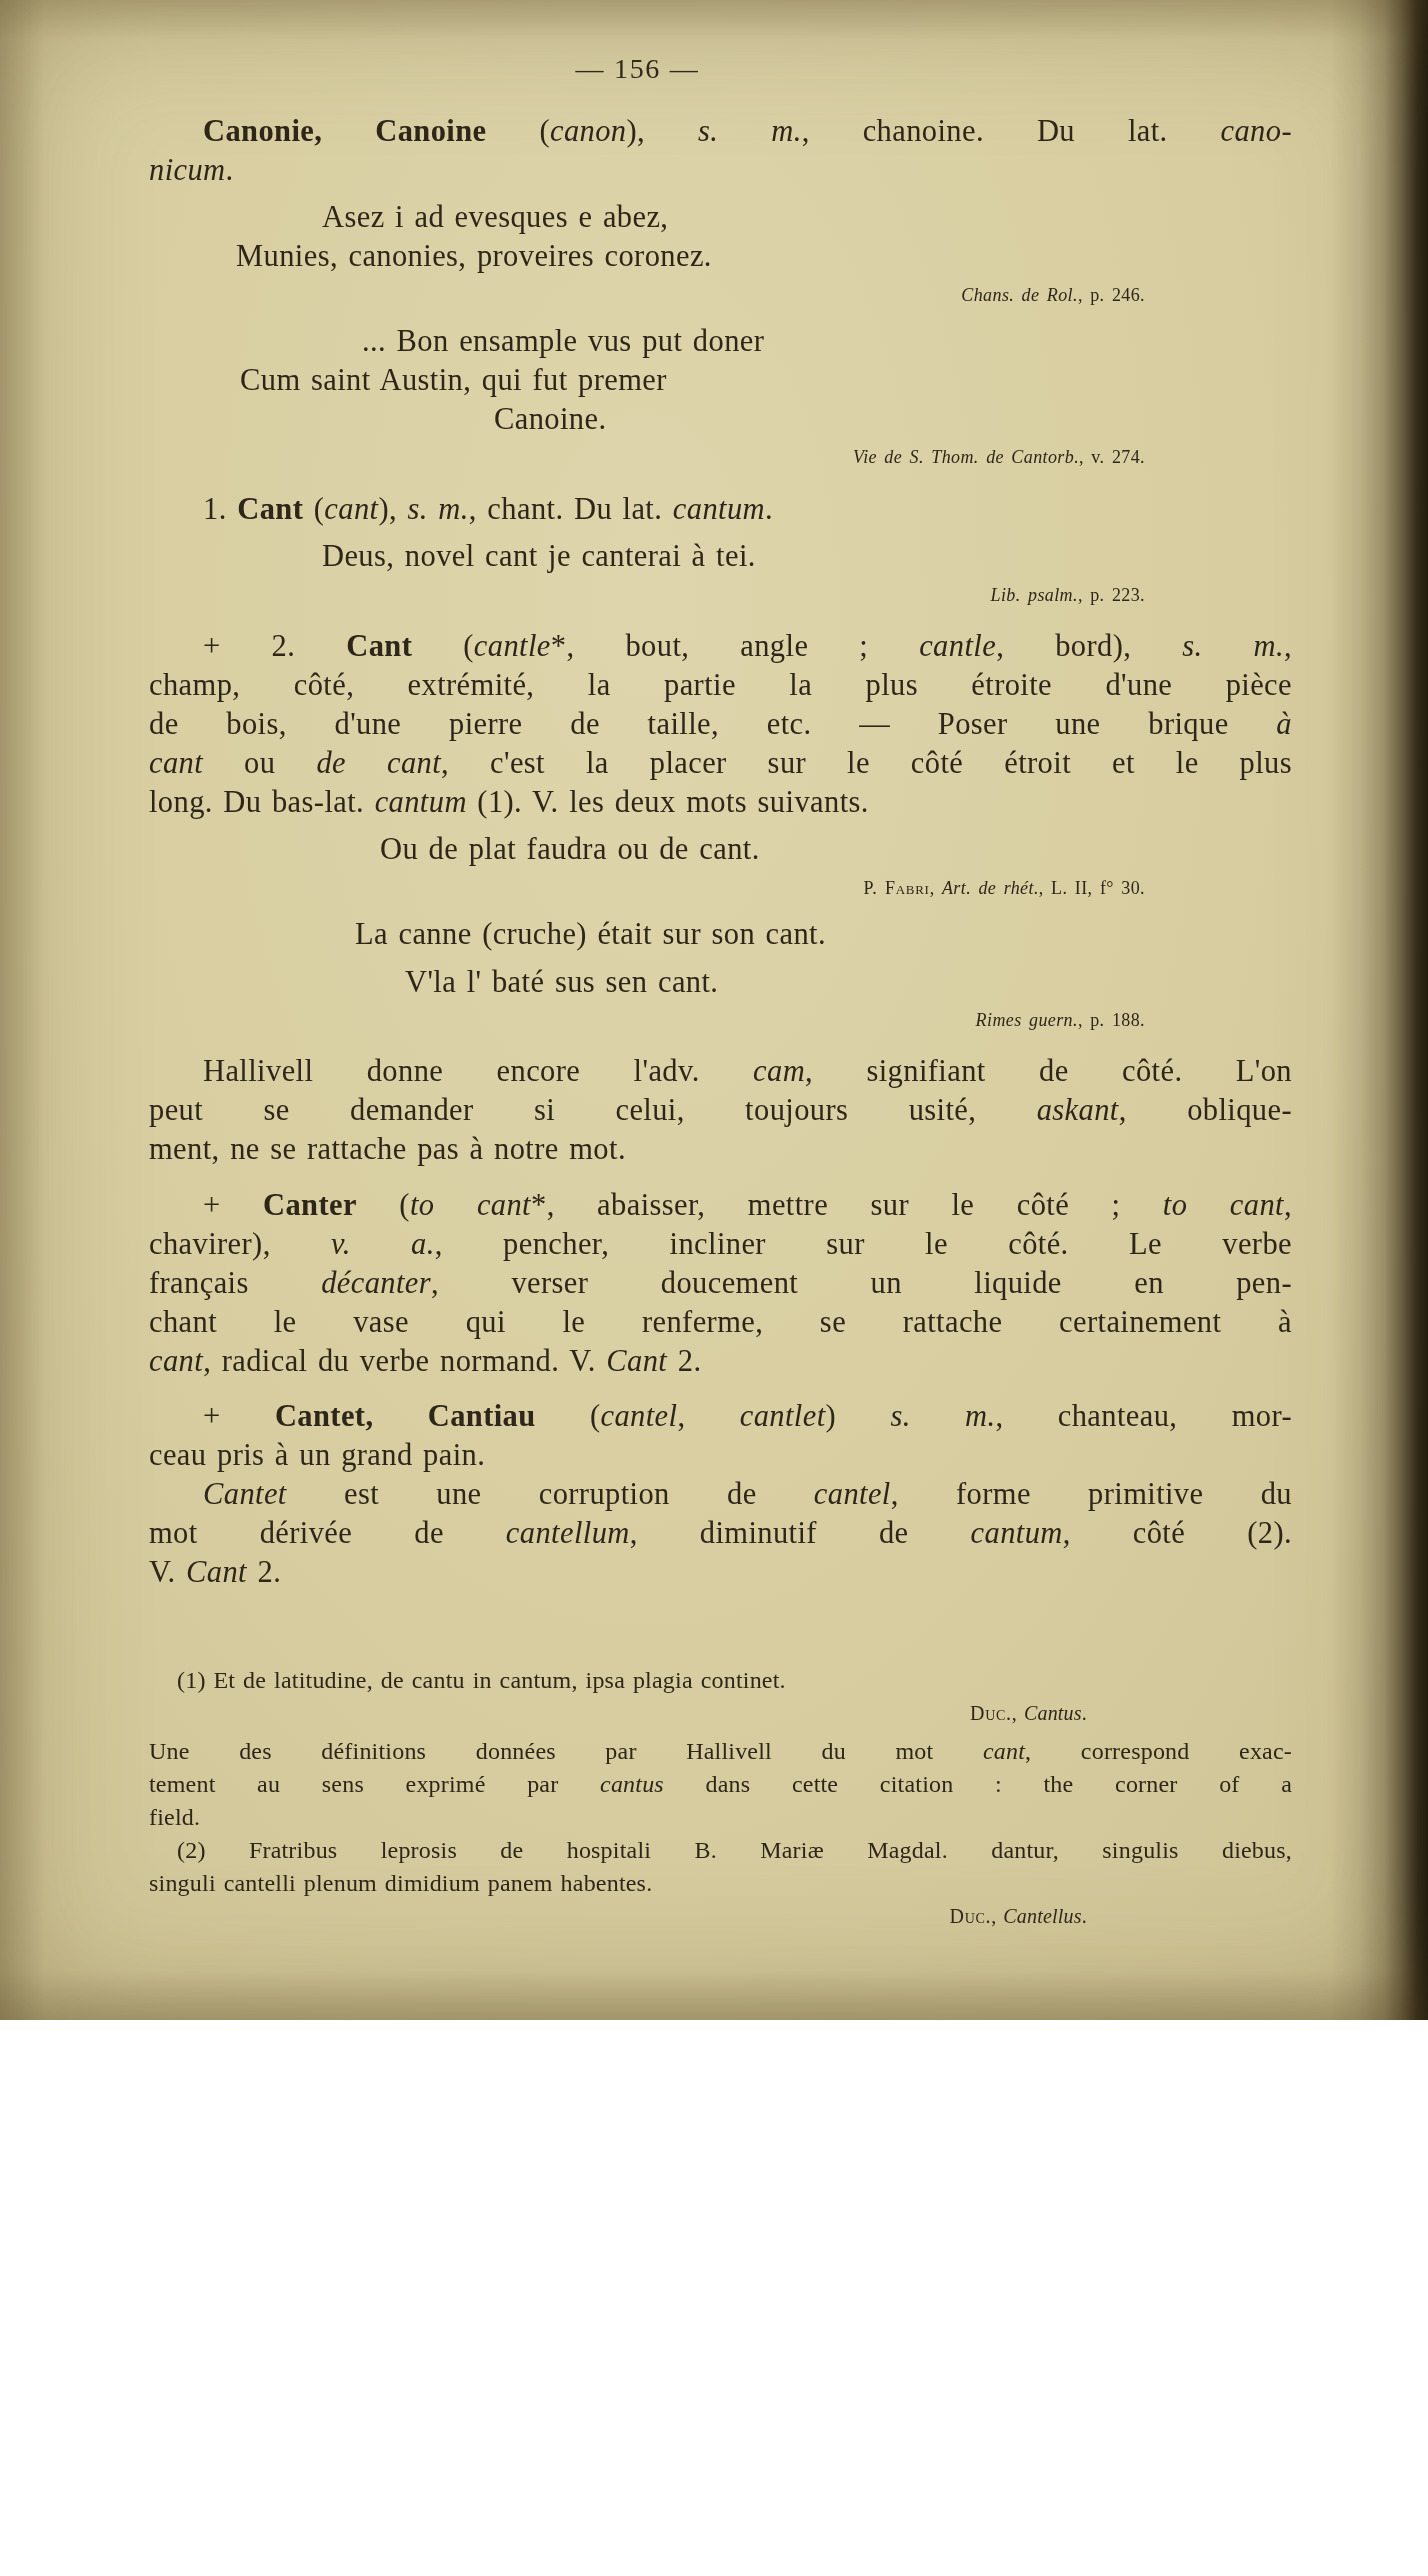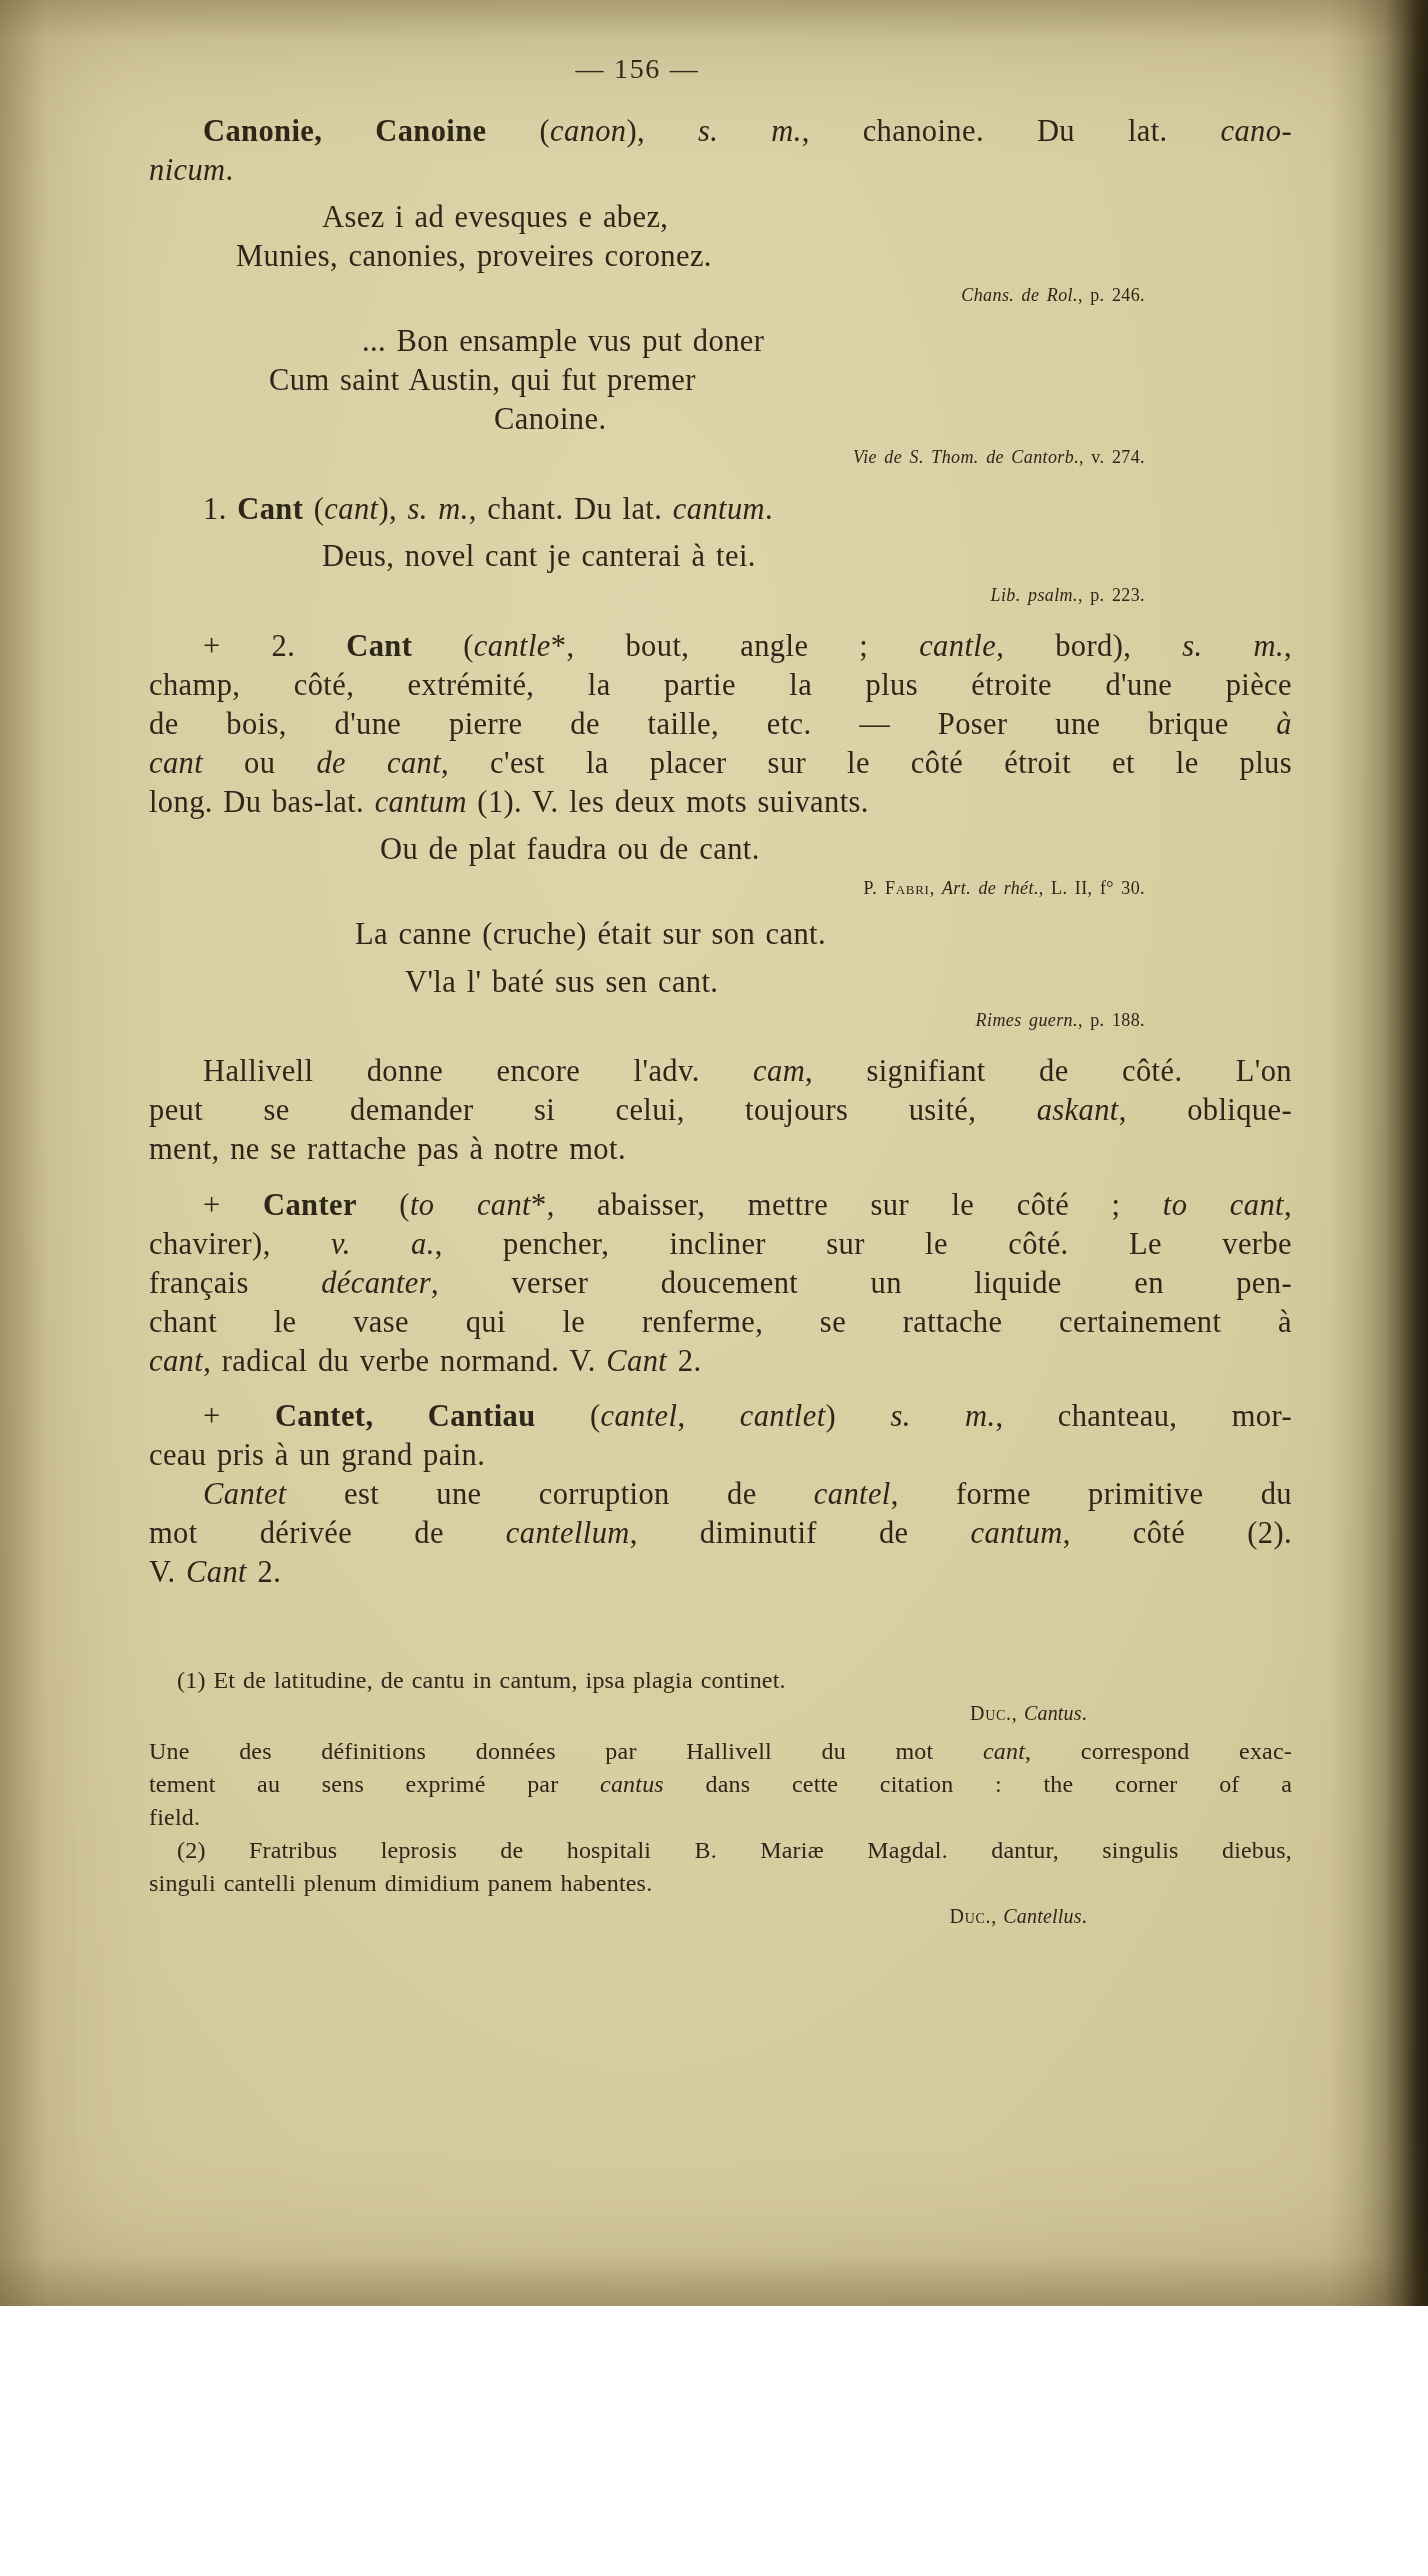--- a/index.html
+++ b/index.html
@@ -1,19 +1,19 @@
 <!DOCTYPE html>
 <html style="font-size:13.2px"><head>
 <meta charset="utf-8">
 <style>
   * { margin:0; padding:0; box-sizing:border-box; }
   html,body { margin:0; }
   .page {
     position:relative;
-    width:1429px; height:2306px;
+    width:1429px; height:2020px;
     overflow:hidden;
     background: radial-gradient(ellipse at 45% 30%, #ded5ac 0%, #d7cda0 55%, #cdc294 100%);
     font-family:"Liberation Serif","DejaVu Serif",serif;
     color:#2e2719;
   }
   .textwrap { position:absolute; left:149px; top:51px; width:1143px; }
   .pagenum {
     text-align:center; transform:translateX(-83px);
     font-size:28px; letter-spacing:1.7px; margin-bottom:25px; line-height:36px;
   }
@@ -70,21 +70,21 @@
           <div class="line ind just"><span class="s-b">Canonie, Canoine</span><span class="s-n"> (</span><span class="s-i">canon</span><span class="s-n">), </span><span class="s-i">s. m.</span><span class="s-n">, chanoine. Du lat. </span><span class="s-i">cano-</span></div>
           <div class="line"><span class="s-i">nicum</span><span class="s-n">.</span></div>
         </div>
         <div class="verse">
           <div class="vline" style="margin-left: 173px;">Asez i ad evesques e abez,</div>
           <div class="vline" style="margin-left: 87px;">Munies, canonies, proveires coronez.</div>
         </div>
         <div class="cite"><span class="s-i">Chans. de Rol.</span><span class="s-n">, p. 246.</span></div>
         <div class="verse">
           <div class="vline" style="margin-left: 213px;">... Bon ensample vus put doner</div>
-          <div class="vline" style="margin-left: 120px;">Cum saint Austin, qui fut premer</div>
+          <div class="vline" style="margin-left: 91px;">Cum saint Austin, qui fut premer</div>
           <div class="vline" style="margin-left: 345px;">Canoine.</div>
         </div>
         <div class="cite"><span class="s-i">Vie de S. Thom. de Cantorb.</span><span class="s-n">, v. 274.</span></div>
         <div class="para entry">
           <div class="line ind"><span class="s-n">1. </span><span class="s-b">Cant</span><span class="s-n"> (</span><span class="s-i">cant</span><span class="s-n">), </span><span class="s-i">s. m.</span><span class="s-n">, chant. Du lat. </span><span class="s-i">cantum</span><span class="s-n">.</span></div>
         </div>
         <div class="verse">
           <div class="vline" style="margin-left: 173px;">Deus, novel cant je canterai à tei.</div>
         </div>
         <div class="cite"><span class="s-i">Lib. psalm.</span><span class="s-n">, p. 223.</span></div>

